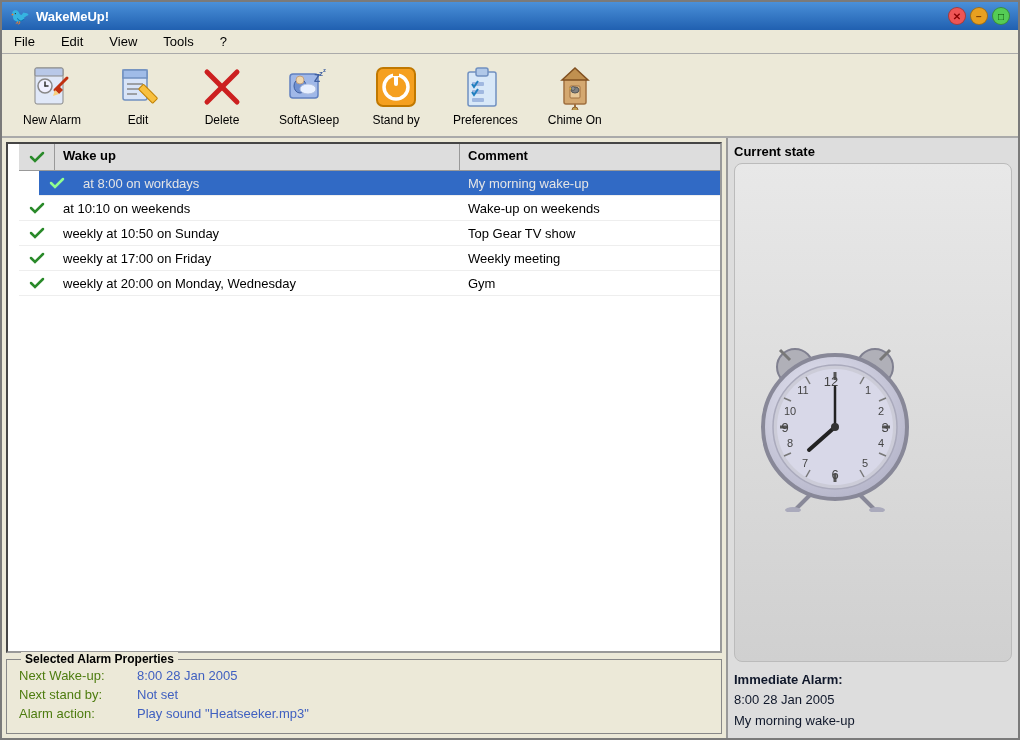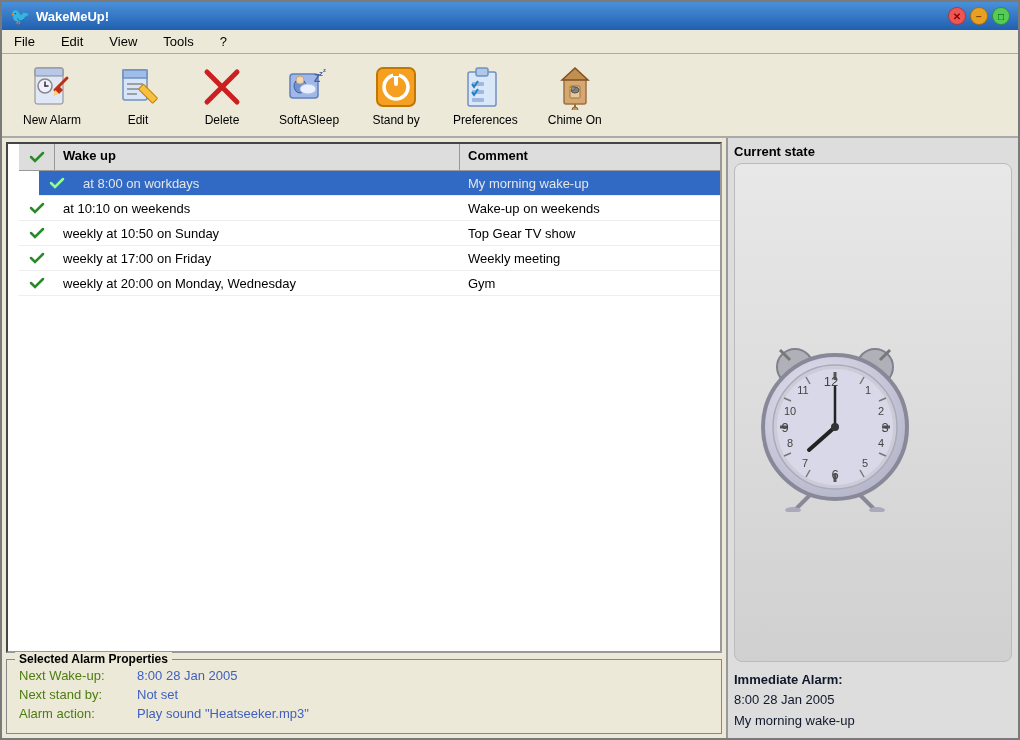--- a/index.html
+++ b/index.html
@@ -197,21 +197,21 @@
       border: 1px solid #888;
       margin: 4px;
       margin-top: 2px;
       padding: 8px 12px;
       background: #ece9d8;
       position: relative;
     }
     .properties-title {
       position: absolute;
       top: -8px;
-      left: 8px;
+      left: 14px;
       background: #ece9d8;
       padding: 0 4px;
       font-size: 12px;
       font-weight: bold;
     }
     .prop-row {
       display: flex;
       margin-bottom: 4px;
       font-size: 13px;
     }

